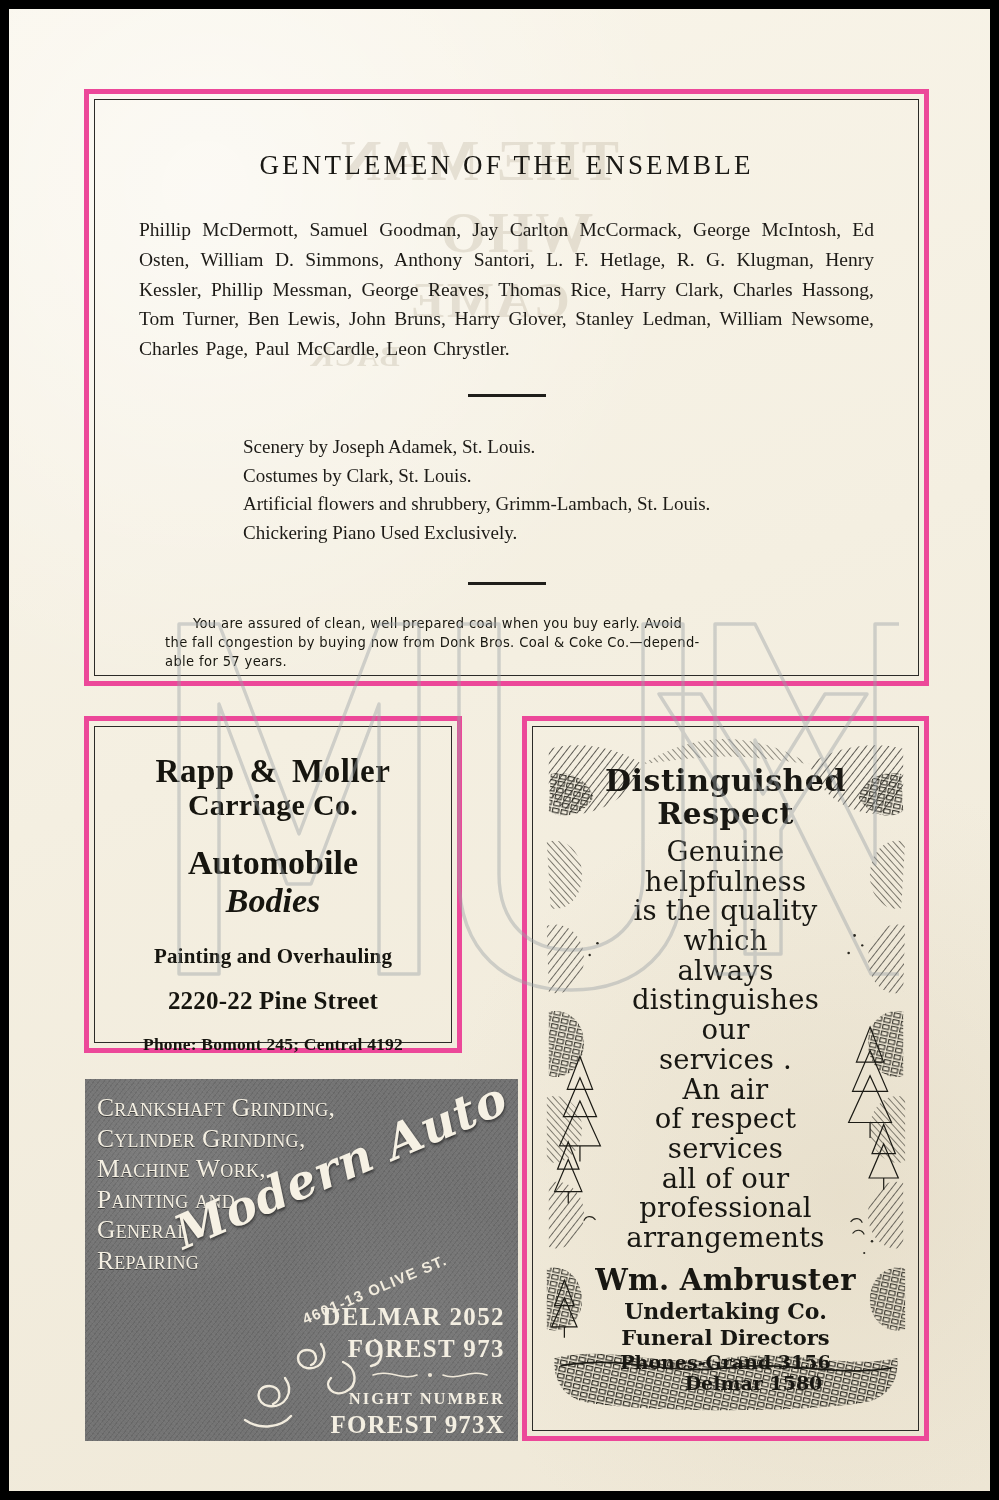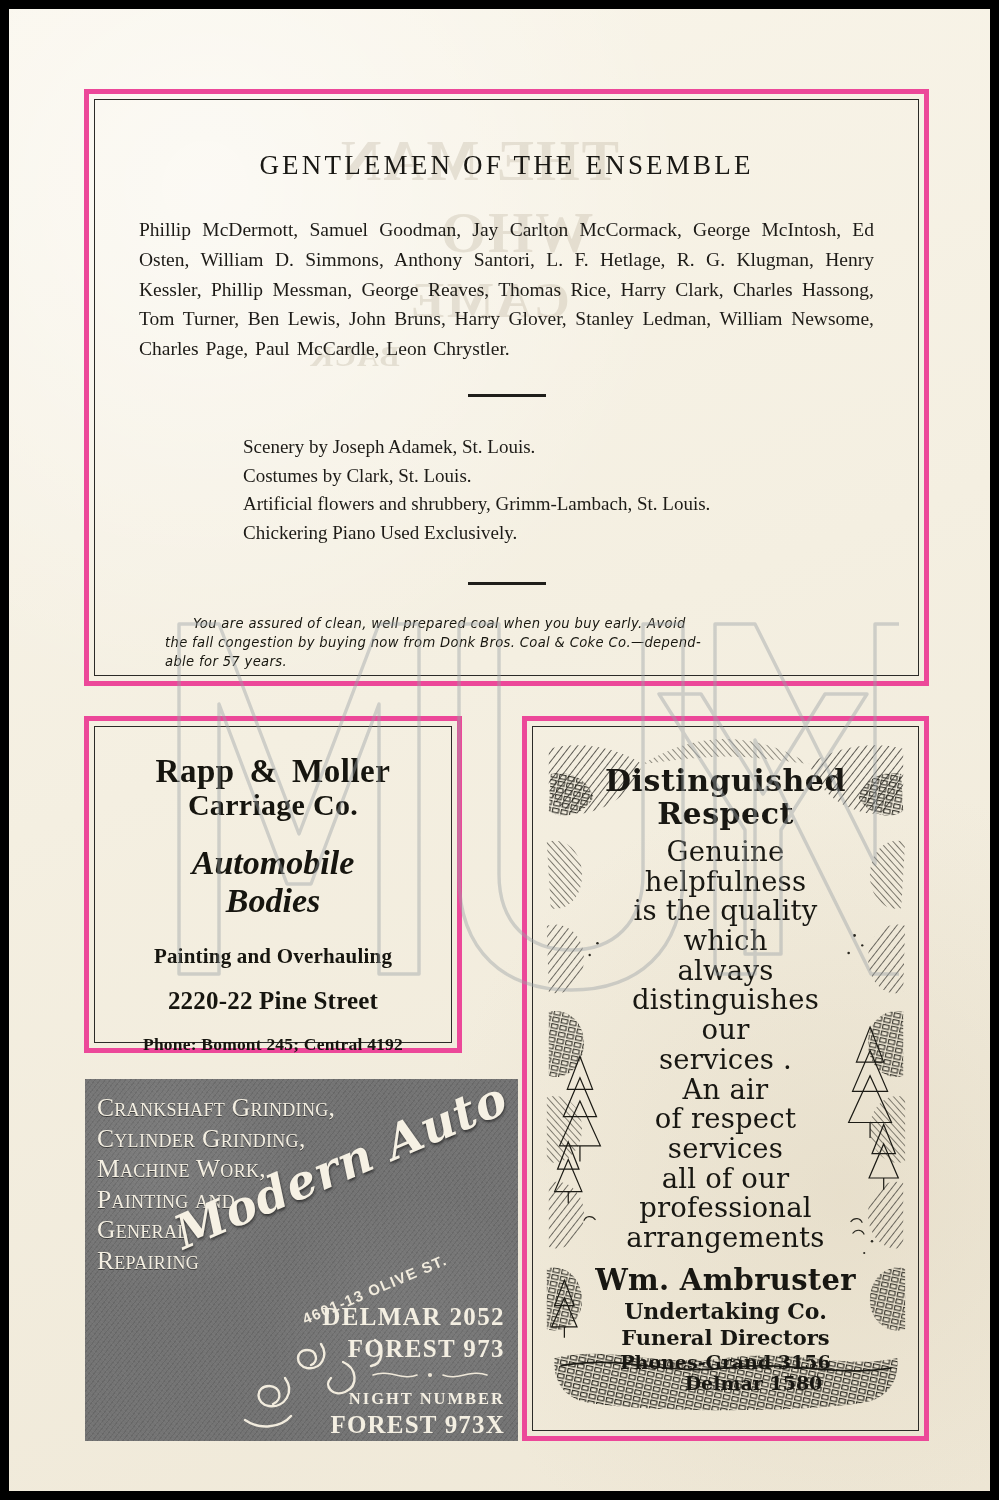--- a/index.html
+++ b/index.html
@@ -103,30 +103,29 @@
   .rule-short.second{ margin-top:34px; }
   .coal-ad{
     margin:28px 48px 0 60px;
     font-family:"DejaVu Sans Condensed","Liberation Sans",sans-serif;
     font-size:14.6px;
     line-height:1.33;
     color:#17160f;
     letter-spacing:.35px;
     text-align:justify;
     text-align-last:left;
-    font-style:italic;
   }
   .coal-ad .indent{ padding-left:28px; }
 
   
   #rapp-box{ left:75px; top:707px; width:378px; height:337px; }
   .rapp-inner{ position:absolute; inset:14px; text-align:center; color:#16150f; }
   .rapp-l1{ font-size:33px;font-weight:bold;letter-spacing:.5px;margin-top:18px;word-spacing:6px;}
   .rapp-l2{ font-size:30px;font-weight:bold;margin-top:-2px;letter-spacing:.3px;}
-  .rapp-auto{ font-size:34px;font-weight:bold;font-style:italic;margin-top:22px;}
+  .rapp-auto{ font-size:34px;font-weight:bold;margin-top:22px;}
   .rapp-bodies{ font-size:34px;font-weight:bold;font-style:italic;margin-top:0px;}
   .rapp-paint{ font-size:21px;font-weight:bold;margin-top:24px;letter-spacing:.2px;}
   .rapp-street{ font-size:25px;font-weight:bold;margin-top:18px;letter-spacing:.2px;}
   .rapp-phone{ font-size:17.5px;font-weight:bold;margin-top:19px;letter-spacing:.2px;}
 
   
   #modern-box{
     position:absolute;
     left:76px; top:1070px; width:433px; height:362px;
     background:#737373;

